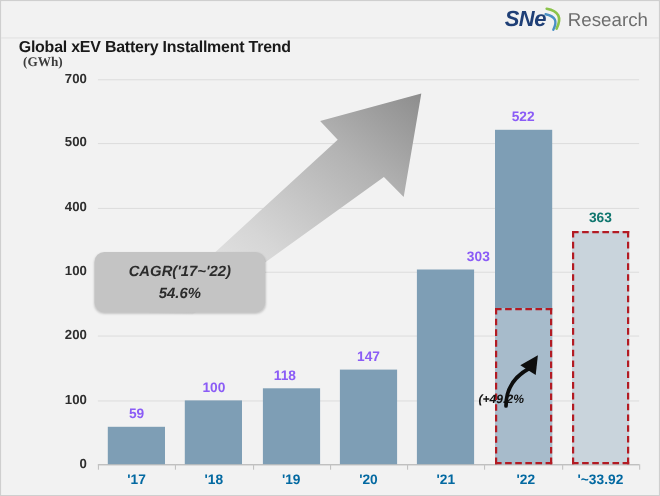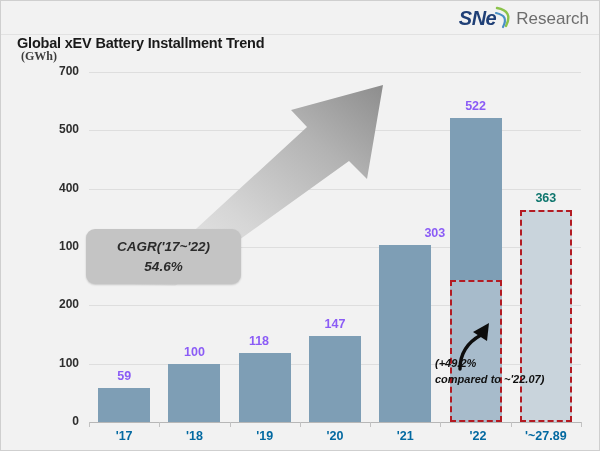--- a/index.html
+++ b/index.html
@@ -222,21 +222,21 @@
       <div class="xtick" style="left: 148.429px; width: 90px;">'18</div>
       <div class="xtickmark" style="left: 228.571px;"></div>
       <div class="xtick" style="left: 218.714px; width: 90px;">'19</div>
       <div class="xtickmark" style="left: 298.857px;"></div>
       <div class="xtick" style="left: 289px; width: 90px;">'20</div>
       <div class="xtickmark" style="left: 369.143px;"></div>
       <div class="xtick" style="left: 359.286px; width: 90px;">'21</div>
       <div class="xtickmark" style="left: 439.429px;"></div>
       <div class="xtick" style="left: 432px; width: 90px;">'22</div>
       <div class="xtickmark" style="left: 509.714px;"></div>
-      <div class="xtick" style="left: 499.857px; width: 90px;">'~27.89</div>
+      <div class="xtick" style="left: 499.857px; width: 90px;">'~33.92</div>
       <div class="xtickmark" style="left: 580px;"></div>
     </div>
 
   <div id="growth-arrow">
     <svg width="270" height="210" viewBox="0 0 270 210">
       <defs>
         <linearGradient id="arrGrad" x1="0" y1="1" x2="1" y2="0">
           <stop offset="0%" stop-color="#f0f0f0"></stop>
           <stop offset="38%" stop-color="#d6d6d6"></stop>
           <stop offset="72%" stop-color="#b3b3b3"></stop>
@@ -273,16 +273,15 @@
 
   <div id="callout-arrow">
     <svg width="46" height="52" viewBox="0 0 46 52">
       <path d="M4 50 C4 32, 14 22, 25 16" fill="none" stroke="#0d0d0d" stroke-width="3.4" stroke-linecap="round"></path>
       <path d="M33 4 L31 22 L17 13 Z" fill="#0d0d0d"></path>
     </svg>
   </div>
 
   <div id="annotation">
     <div>(+49.2%</div>
-    <div>compared to ~'22.07)</div>
   </div>
 
 </div>
 
 </body></html>

